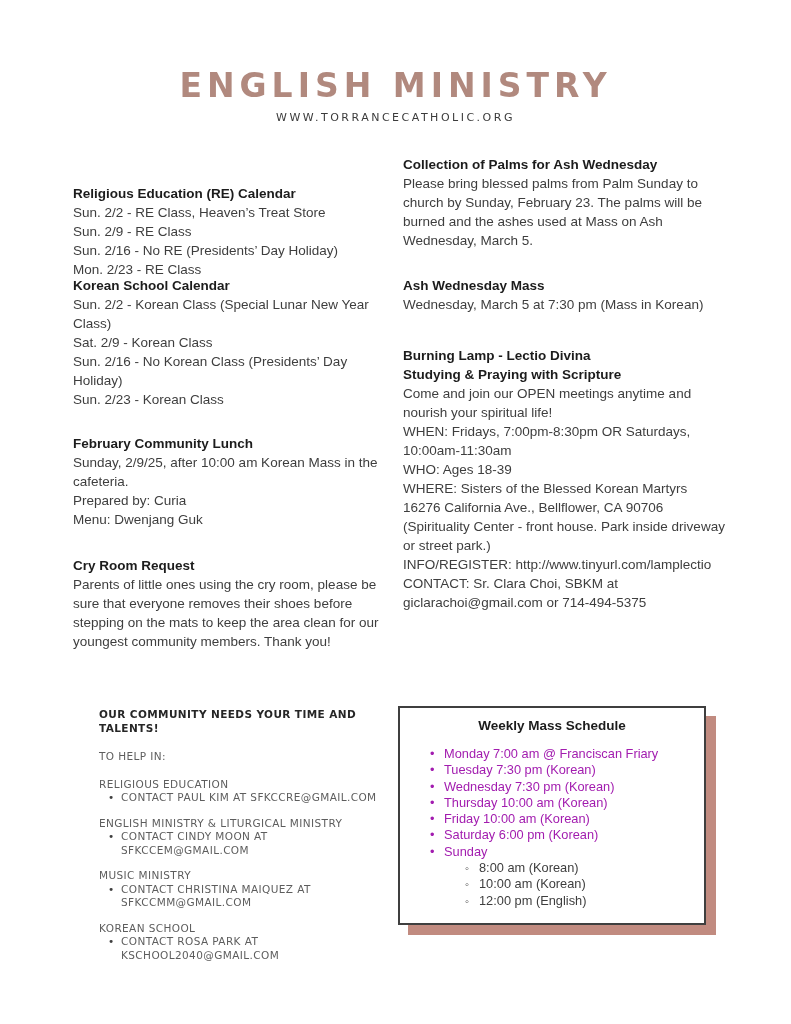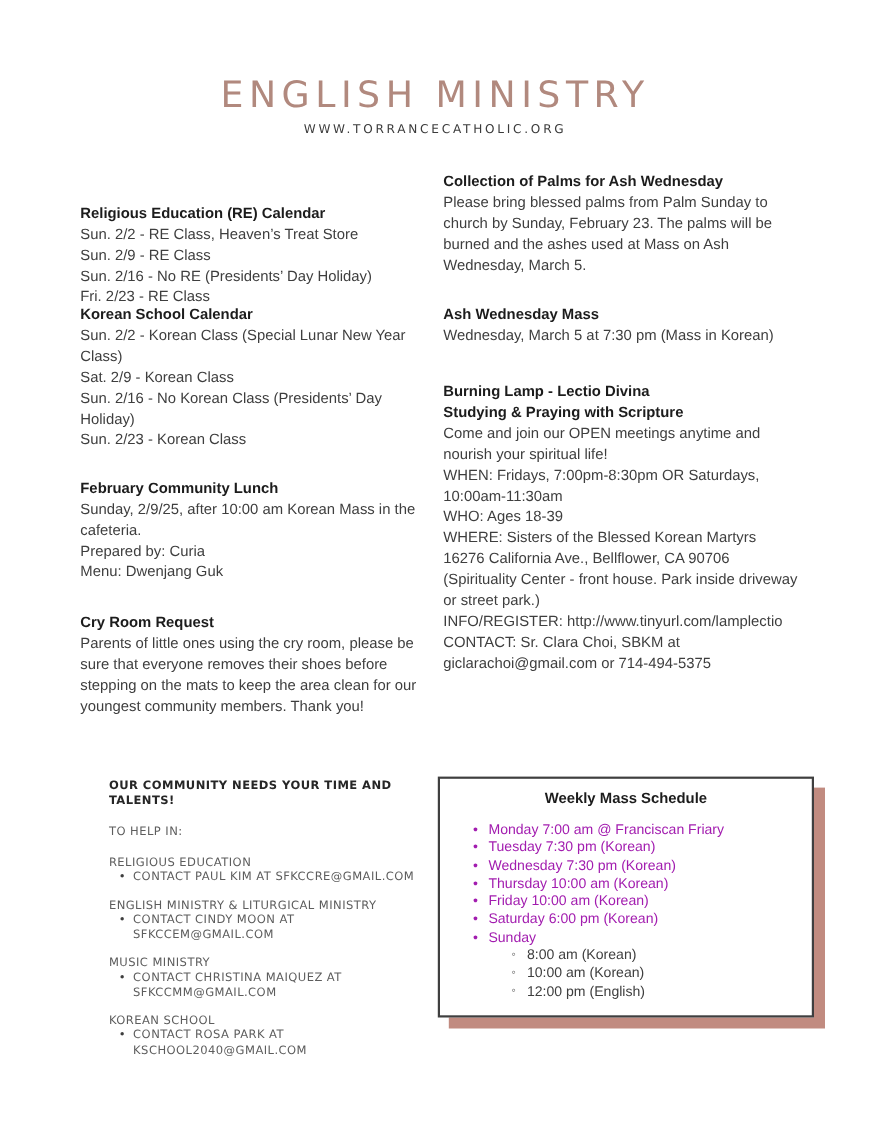--- a/index.html
+++ b/index.html
@@ -11,21 +11,21 @@
     font-family: "Liberation Sans", sans-serif;
     color: #3e3e3e;
     overflow: hidden;
   }
 
   
   .header { position: absolute; top: 66px; left: 0; width: 791px; text-align: center; }
   .title {
     font-family: "DejaVu Sans", sans-serif;
     font-size: 33px;
-    font-weight: 400;
+    font-weight: 700;
     letter-spacing: 5px;
     color: #b1897e;
   }
   .website {
     margin-top: 6px;
     font-family: "DejaVu Sans", sans-serif;
     font-size: 11px;
     font-weight: 500;
     letter-spacing: 2.5px;
     color: #3b3b3b;
@@ -80,21 +80,21 @@
     content: "\2022";
     position: absolute;
     left: 9px;
     color: #3e3e3e;
   }
 
   
   .mass-box {
     position: absolute;
     left: 398px; top: 706px;
-    width: 342px;
+    width: 308px;
     background: #ffffff;
     border: 2px solid #3f3f3f;
     box-shadow: 10px 10px 0 0 #c18b80;
     padding: 10px 0 14px 0;
     box-sizing: border-box;
   }
   .mass-title {
     text-align: center;
     font-size: 13.5px;
     font-weight: 700;
@@ -135,21 +135,21 @@
   <div class="header">
     <div class="title">ENGLISH MINISTRY</div>
     <div class="website">WWW.TORRANCECATHOLIC.ORG</div>
   </div>
 
   <div class="col-left section sec-re">
     <h3>Religious Education (RE) Calendar</h3>
     <div class="line">Sun. 2/2 - RE Class, Heaven’s Treat Store</div>
     <div class="line">Sun. 2/9 - RE Class</div>
     <div class="line">Sun. 2/16 - No RE (Presidents’ Day Holiday)</div>
-    <div class="line">Fri. 2/23 - RE Class</div>
+    <div class="line">Mon. 2/23 - RE Class</div>
   </div>
 
   <div class="col-left section sec-korean">
     <h3>Korean School Calendar</h3>
     <div class="line">Sun. 2/2 - Korean Class (Special Lunar New Year Class)</div>
     <div class="line">Sat. 2/9 - Korean Class</div>
     <div class="line">Sun. 2/16 - No Korean Class (Presidents’ Day Holiday)</div>
     <div class="line">Sun. 2/23 - Korean Class</div>
   </div>
 

